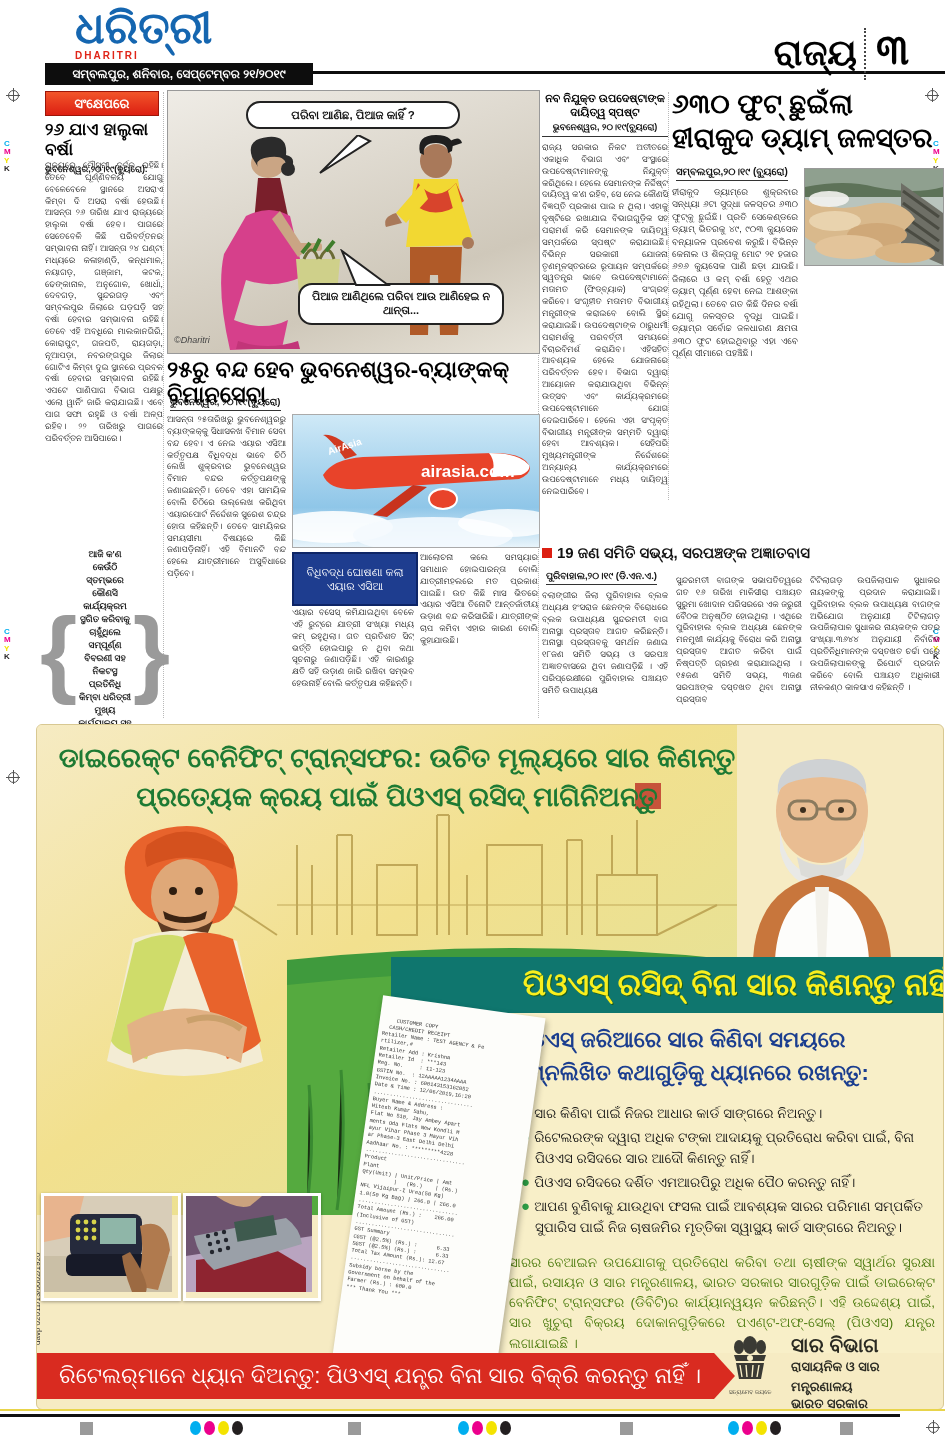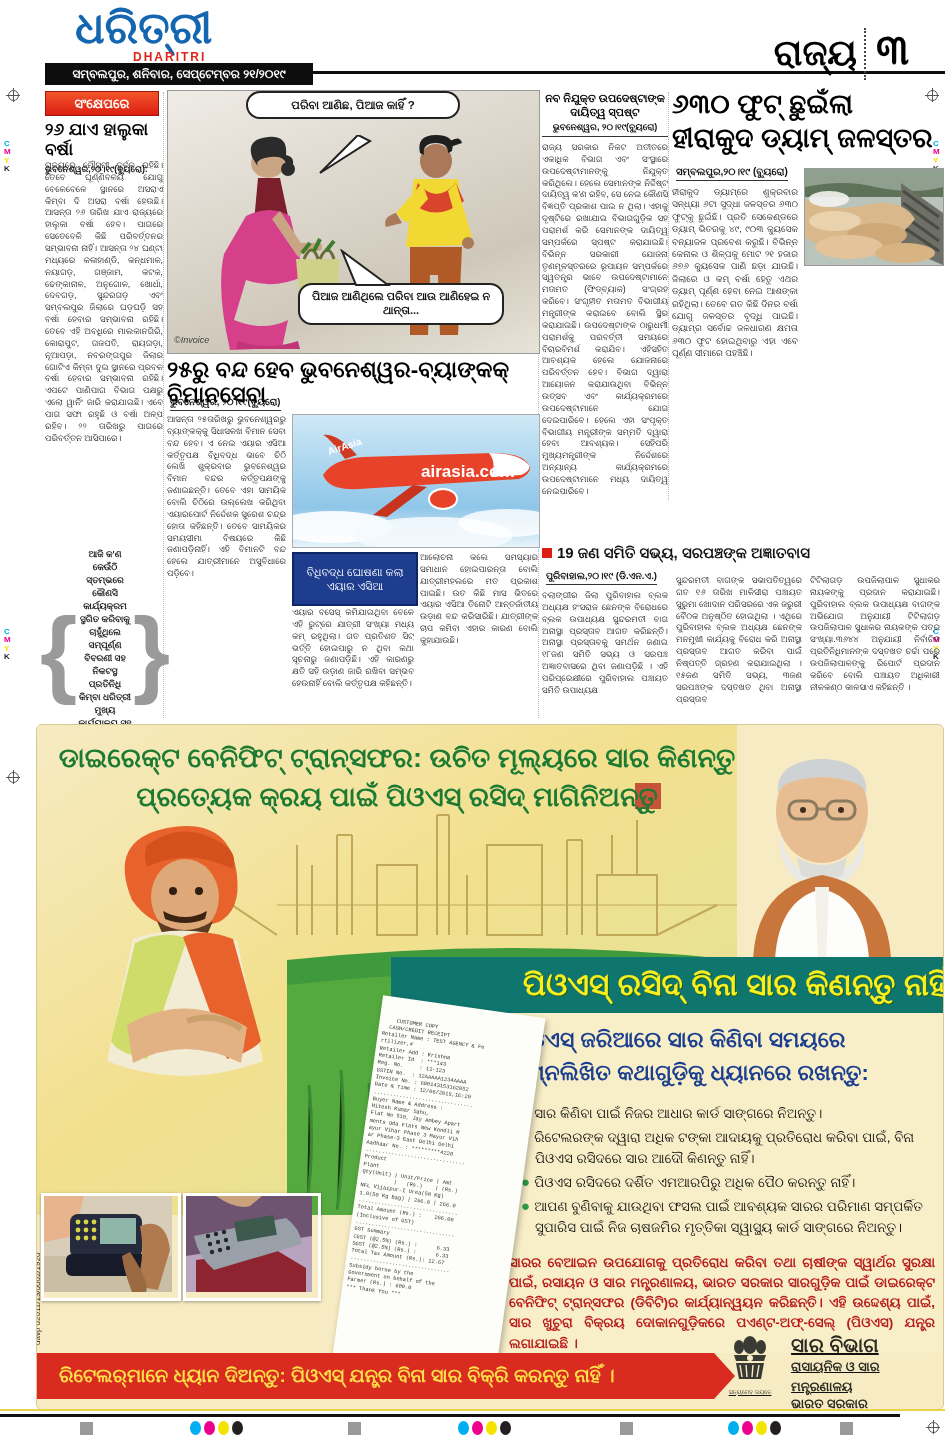--- a/index.html
+++ b/index.html
@@ -44,21 +44,21 @@
       <i></i>
     </div>
   <div class="abs cmyk" style="left:4px;top:140px;"><span class="c">C</span><br><span class="m">M</span><br><span class="y">Y</span><br><span class="k">K</span></div>
   <div class="abs cmyk" style="left:4px;top:628px;"><span class="c">C</span><br><span class="m">M</span><br><span class="y">Y</span><br><span class="k">K</span></div>
   <div class="abs cmyk" style="left:933px;top:140px;"><span class="c">C</span><br><span class="m">M</span><br><span class="y">Y</span><br><span class="k">K</span></div>
   <div class="abs cmyk" style="left:933px;top:628px;"><span class="c">C</span><br><span class="m">M</span><br><span class="y">Y</span><br><span class="k">K</span></div>
   <div class="abs cmyk" style="left:933px;top:1010px;"><span class="c">C</span><br><span class="m">M</span><br><span class="y">Y</span><br><span class="k">K</span></div>
 
   <div class="abs" style="left:75px;top:6px;width:240px;height:58px;">
     <div style="font-size:44px;font-weight:bold;color:#1566b0;line-height:1;">ଧରିତ୍ରୀ</div>
-    <div style="font-size:12px;font-weight:bold;color:#e02518;letter-spacing:2px;margin-left:58px;">DHARITRI</div>
+    <div style="font-size:10px;font-weight:bold;color:#e02518;letter-spacing:2px;">DHARITRI</div>
   </div>
   <div class="abs" style="left:45px;top:63px;width:268px;height:22px;background:#0d0d0d;color:#fff;display:flex;align-items:center;justify-content:center;">
     <span style="font-size:12px;font-weight:bold;">ସମ୍ବଲପୁର, ଶନିବାର, ସେପ୍ଟେମ୍ବର ୨୧/୨୦୧୯</span>
   </div>
   <div class="abs" style="left:310px;top:71px;width:635px;height:3px;background:#0d0d0d;"></div>
   <div class="abs" style="left:765px;top:30px;width:92px;height:45px;display:flex;align-items:center;justify-content:flex-end;">
     <span style="font-size:36px;font-weight:bold;color:#000;">ରାଜ୍ୟ</span>
   </div>
   <div class="abs" style="left:864px;top:28px;height:52px;border-left:2px dotted #444;"></div>
   <div class="abs" style="left:876px;top:26px;">
@@ -101,33 +101,33 @@
       <path d="M252 62 q-4 -18 16 -18 q20 0 16 16 l-4 2 q0 -10 -12 -10 q-14 0 -12 12 z" fill="#1f1f1f"></path>
       <path d="M282 50 q10 -6 12 2 q-6 2 -12 4 z" fill="#1f1f1f"></path>
       <path d="M246 88 l44 0 l10 66 l-62 2 z" fill="#f2d832"></path>
       <path d="M250 92 q18 22 38 0 l8 18 q-28 22 -52 2 z" fill="#d8442c"></path>
       <path d="M254 92 l-26 30 l10 10 l22 -24 z" fill="#f2d832"></path>
       <path d="M228 122 q-14 4 -10 14 l16 -4 z" fill="#a9795a"></path>
       <path d="M242 156 l52 0 l-4 88 l-18 0 l-2 -60 l-8 0 l-2 60 l-18 0 z" fill="#b05a28"></path>
       <path d="M288 92 l16 54 l-10 4 l-14 -50 z" fill="#f2d832"></path>
       <circle cx="300" cy="152" r="6" fill="#a9795a"></circle>
     </svg>
-    <div class="abs bubble" style="left:78px;top:0;width:196px;">
+    <div class="abs bubble" style="left:78px;top:10px;width:196px;">
       <span>ପରିବା ଆଣିଛ, ପିଆଜ କାହିଁ ?</span>
     </div>
     <svg class="abs" style="left:150px;top:44px;" width="60" height="40">
         <path d="M40 0 L2 38 L52 6 Z" fill="#fff" stroke="#222" stroke-width="2"></path>
       </svg>
     <div class="abs bubble" style="left:130px;top:192px;width:188px;font-size:11px;">
       <span>ପିଆଜ ଆଣିଥିଲେ ପରିବା ଆଉ ଆଣିହେଇ ନ ଥାନ୍ତା...</span>
     </div>
     <svg class="abs" style="left:168px;top:158px;" width="60" height="38">
         <path d="M52 36 L6 2 L20 36 Z" fill="#fff" stroke="#222" stroke-width="2"></path>
       </svg>
-    <div class="abs" style="left:6px;top:244px;font-size:9px;color:#444;font-style:italic;">©Invoice</div>
+    <div class="abs" style="left:6px;top:244px;font-size:9px;color:#444;font-style:italic;">©Dharitri</div>
   </div>
 
   <div class="abs hl" style="left:167px;top:358px;width:372px;font-size:22.5px;line-height:1.1;">୨୫ରୁ ବନ୍ଦ ହେବ ଭୁବନେଶ୍ୱର-ବ୍ୟାଙ୍କକ୍ ବିମାନସେବା</div>
   <div class="abs dateline" style="left:170px;top:396px;border-bottom:1px solid #333;padding-bottom:2px;">ଭୁବନେଶ୍ୱର, ୨୦।୧୯(ବ୍ୟୁରୋ)</div>
   <div class="abs bodytxt just" style="left:167px;top:414px;width:119px;height:304px;overflow:hidden;">ଆସନ୍ତା ୨୫ତାରିଖରୁ ଭୁବନେଶ୍ୱରରୁ ବ୍ୟାଙ୍କକ୍‌କୁ ସିଧାସଳଖ ବିମାନ ସେବା ବନ୍ଦ ହେବ। ଏ ନେଇ ଏୟାର ଏସିଆ କର୍ତ୍ତୃପକ୍ଷ ବିଧିବଦ୍ଧ ଭାବେ ଚିଠି ଲେଖି ଶୁକ୍ରବାର ଭୁବନେଶ୍ୱର ବିମାନ ବନ୍ଦର କର୍ତ୍ତୃପକ୍ଷଙ୍କୁ ଜଣାଇଛନ୍ତି। ତେବେ ଏହା ସାମୟିକ ବୋଲି ଚିଠିରେ ଉଲ୍ଲେଖ କରିଥିବା ଏୟାରପୋର୍ଟ ନିର୍ଦ୍ଦେଶକ ସୁରେଶ ଚନ୍ଦ୍ର ହୋତା କହିଛନ୍ତି। ତେବେ ସାମୟିକର ସମୟସୀମା ବିଷୟରେ କିଛି ଜଣାପଡ଼ିନାହିଁ। ଏହି ବିମାନଟି ବନ୍ଦ ହେଲେ ଯାତ୍ରୀମାନେ ଅସୁବିଧାରେ ପଡ଼ିବେ।</div>
 
   <div class="abs" style="left:292px;top:414px;width:246px;height:132px;border:1px solid #aaa;">
     <svg width="246" height="132" viewBox="0 0 246 132">
       <defs>
           <linearGradient id="sky" x1="0" y1="0" x2="0" y2="1">
@@ -289,21 +289,21 @@
       <div style="padding:10px 14px 0 44px;">
         <div style="font-size:22px;font-weight:bold;color:#1b3e8f;line-height:1.5;">ପିଓଏସ୍ ଜରିଆରେ ସାର କିଣିବା ସମୟରେ</div>
         <div style="font-size:22px;font-weight:bold;color:#1b3e8f;line-height:1.5;">ନିମ୍ନଲିଖିତ କଥାଗୁଡ଼ିକୁ ଧ୍ୟାନରେ ରଖନ୍ତୁ:</div>
       </div>
       <div style="padding:12px 10px 0 66px;font-size:13.5px;line-height:1.55;color:#111;">
         <div style="text-indent:-14px;"><span style="color:#2e9e46;font-size:15px;">● </span><span>ସାର କିଣିବା ପାଇଁ ନିଜର ଆଧାର କାର୍ଡ ସାଙ୍ଗରେ ନିଅନ୍ତୁ।</span></div>
         <div style="text-indent:-14px;"><span style="color:#2e9e46;font-size:15px;">● </span><span>ରିଟେଲରଙ୍କ ଦ୍ୱାରା ଅଧିକ ଟଙ୍କା ଆଦାୟକୁ ପ୍ରତିରୋଧ କରିବା ପାଇଁ, ବିନା ପିଓଏସ ରସିଦରେ ସାର ଆଦୌ କିଣନ୍ତୁ ନାହିଁ।</span></div>
         <div style="text-indent:-14px;"><span style="color:#2e9e46;font-size:15px;">● </span><span>ପିଓଏସ ରସିଦରେ ଦର୍ଶିତ ଏମଆରପିରୁ ଅଧିକ ପୈଠ କରନ୍ତୁ ନାହିଁ।</span></div>
         <div style="text-indent:-14px;"><span style="color:#2e9e46;font-size:15px;">● </span><span>ଆପଣ ବୁଣିବାକୁ ଯାଉଥିବା ଫସଲ ପାଇଁ ଆବଶ୍ୟକ ସାରର ପରିମାଣ ସମ୍ପର୍କିତ ସୁପାରିସ ପାଇଁ ନିଜ ଚାଷଜମିର ମୃତ୍ତିକା ସ୍ୱାସ୍ଥ୍ୟ କାର୍ଡ ସାଙ୍ଗରେ ନିଅନ୍ତୁ।</span></div>
       </div>
-      <div class="just" style="padding:14px 8px 0 40px;font-size:13.5px;line-height:1.5;color:#b91c1c;font-weight:bold;">ସାରର ବେଆଇନ ଉପଯୋଗକୁ ପ୍ରତିରୋଧ କରିବା ତଥା ଚାଷୀଙ୍କ ସ୍ୱାର୍ଥର ସୁରକ୍ଷା ପାଇଁ, ରସାୟନ ଓ ସାର ମନ୍ତ୍ରଣାଳୟ, ଭାରତ ସରକାର ସାରଗୁଡ଼ିକ ପାଇଁ ଡାଇରେକ୍ଟ ବେନିଫିଟ୍ ଟ୍ରାନ୍ସଫର (ଡିବିଟି)ର କାର୍ଯ୍ୟାନ୍ୱୟନ କରିଛନ୍ତି। ଏହି ଉଦ୍ଦେଶ୍ୟ ପାଇଁ, ସାର ଖୁଚୁରା ବିକ୍ରୟ ଦୋକାନଗୁଡ଼ିକରେ ପଏଣ୍ଟ-ଅଫ୍-ସେଲ୍ (ପିଓଏସ) ଯନ୍ତ୍ର ଲଗାଯାଇଛି ।</div>
+      <div class="just" style="padding:14px 8px 0 40px;font-size:13.5px;line-height:1.5;color:#4d7c0f;font-weight:normal;">ସାରର ବେଆଇନ ଉପଯୋଗକୁ ପ୍ରତିରୋଧ କରିବା ତଥା ଚାଷୀଙ୍କ ସ୍ୱାର୍ଥର ସୁରକ୍ଷା ପାଇଁ, ରସାୟନ ଓ ସାର ମନ୍ତ୍ରଣାଳୟ, ଭାରତ ସରକାର ସାରଗୁଡ଼ିକ ପାଇଁ ଡାଇରେକ୍ଟ ବେନିଫିଟ୍ ଟ୍ରାନ୍ସଫର (ଡିବିଟି)ର କାର୍ଯ୍ୟାନ୍ୱୟନ କରିଛନ୍ତି। ଏହି ଉଦ୍ଦେଶ୍ୟ ପାଇଁ, ସାର ଖୁଚୁରା ବିକ୍ରୟ ଦୋକାନଗୁଡ଼ିକରେ ପଏଣ୍ଟ-ଅଫ୍-ସେଲ୍ (ପିଓଏସ) ଯନ୍ତ୍ର ଲଗାଯାଇଛି ।</div>
     </div>
 
     <div class="abs" style="left:320px;top:280px;width:156px;height:352px;background:#fdfdfa;box-shadow:2px 3px 6px rgba(0,0,0,0.3);transform:rotate(8deg);padding:6px 4px;">
       <div class="rcpt">
         <div>    CUSTOMER COPY</div><div>  CASH/CREDIT RECEIPT</div><div>Retailer Name : TEST AGENCY &amp; Fe</div><div>rtilizer,#</div><div>Retailer Add : Krishna</div><div>Retailer Id  : ***143</div><div>Reg. No.     : 11-123</div><div>GSTIN No.  : 12AAAAA1234AAAA</div><div>Invoice No. : 600143153162052</div><div>Date &amp; Time : 12/06/2019,16:20</div><div>...............................</div><div>Buyer Name &amp; Address :</div><div>Hitesh Kumar Sahu,</div><div>Flat No 510, Jay Ambey Apart</div><div>ments Oda Flats New Kondli M</div><div>ayur Vihar Phase 3 Mayur Vih</div><div>ar Phase-3 East Delhi Delhi</div><div>Aadhaar No. : *********4228</div><div>...............................</div><div>Product</div><div>Plant</div><div>Qty(Unit) | Unit/Price | Amt</div><div>          |   (Rs.)    | (Rs.)</div><div>NFL Vijaipur-I Urea(50 Kg)</div><div>1.0(50 Kg Bag) | 266.0 | 266.0</div><div>...............................</div><div>Total Amount (Rs.) :    266.00</div><div>(Inclusive of GST)</div><div>...............................</div><div>GST Summary</div><div>CGST (@2.5%) (Rs.) :      6.33</div><div>SGST (@2.5%) (Rs.) :      6.33</div><div>Total Tax Amount (Rs.): 12.67</div><div>...............................</div><div>Subsidy borne by the</div><div>Government on behalf of the</div><div>Farmer (Rs.) : 600.0</div><div>*** Thank You ***</div>
       </div>
     </div>
 
     <div class="abs" style="left:4px;top:468px;width:134px;height:102px;border:3px solid #fff;box-shadow:0 1px 3px rgba(0,0,0,0.35);">
       <svg width="128" height="96" viewBox="0 0 128 96">
@@ -348,24 +348,24 @@
           </g>
         <path d="M30 0 q20 14 34 10 l12 -10 z" fill="#caa27e"></path>
       </svg>
     </div>
 
     <div class="abs" style="left:-4px;top:470px;width:16px;height:160px;">
       <span style="display:block;transform:rotate(-90deg) translate(-150px,0);transform-origin:0 0;font-size:8px;color:#333;white-space:nowrap;">davp 02011/13/0002/1920</span>
     </div>
 
     <div class="abs" style="left:0px;top:628px;width:676px;height:46px;background:#d92b20;clip-path:polygon(0 0,97% 0,100% 50%,97% 100%,0 100%);display:flex;align-items:center;padding-left:22px;">
-      <span style="color:#fde047;font-size:19px;font-weight:bold;">ରିଟେଲର୍‌ମାନେ ଧ୍ୟାନ ଦିଅନ୍ତୁ: ପିଓଏସ୍ ଯନ୍ତ୍ର ବିନା ସାର ବିକ୍ରି କରନ୍ତୁ ନାହିଁ ।</span>
-    </div>
-
-    <div class="abs" style="left:688px;top:608px;width:214px;height:70px;display:flex;gap:16px;text-decoration:underline;">
+      <span style="color:#ffffff;font-size:22px;font-weight:normal;">ରିଟେଲର୍‌ମାନେ ଧ୍ୟାନ ଦିଅନ୍ତୁ: ପିଓଏସ୍ ଯନ୍ତ୍ର ବିନା ସାର ବିକ୍ରି କରନ୍ତୁ ନାହିଁ ।</span>
+    </div>
+
+    <div class="abs" style="left:688px;top:608px;width:214px;height:70px;display:flex;gap:16px;">
       <div style="width:52px;text-align:center;">
         <svg width="44" height="52" viewBox="0 0 44 52">
           <g fill="#3a3a34">
             <ellipse cx="22" cy="12" rx="7" ry="9"></ellipse>
             <ellipse cx="11" cy="14" rx="5" ry="7"></ellipse>
             <ellipse cx="33" cy="14" rx="5" ry="7"></ellipse>
             <path d="M6 22 l32 0 l-2 6 l-28 0 z"></path>
             <circle cx="22" cy="25" r="3" fill="#f8efc8"></circle>
             <path d="M8 30 l28 0 l-3 16 l-22 0 z"></path>
             <path d="M12 32 l2 12 M18 32 l1 12 M25 32 l-1 12 M31 32 l-2 12" stroke="#f8efc8" stroke-width="1.4"></path>

